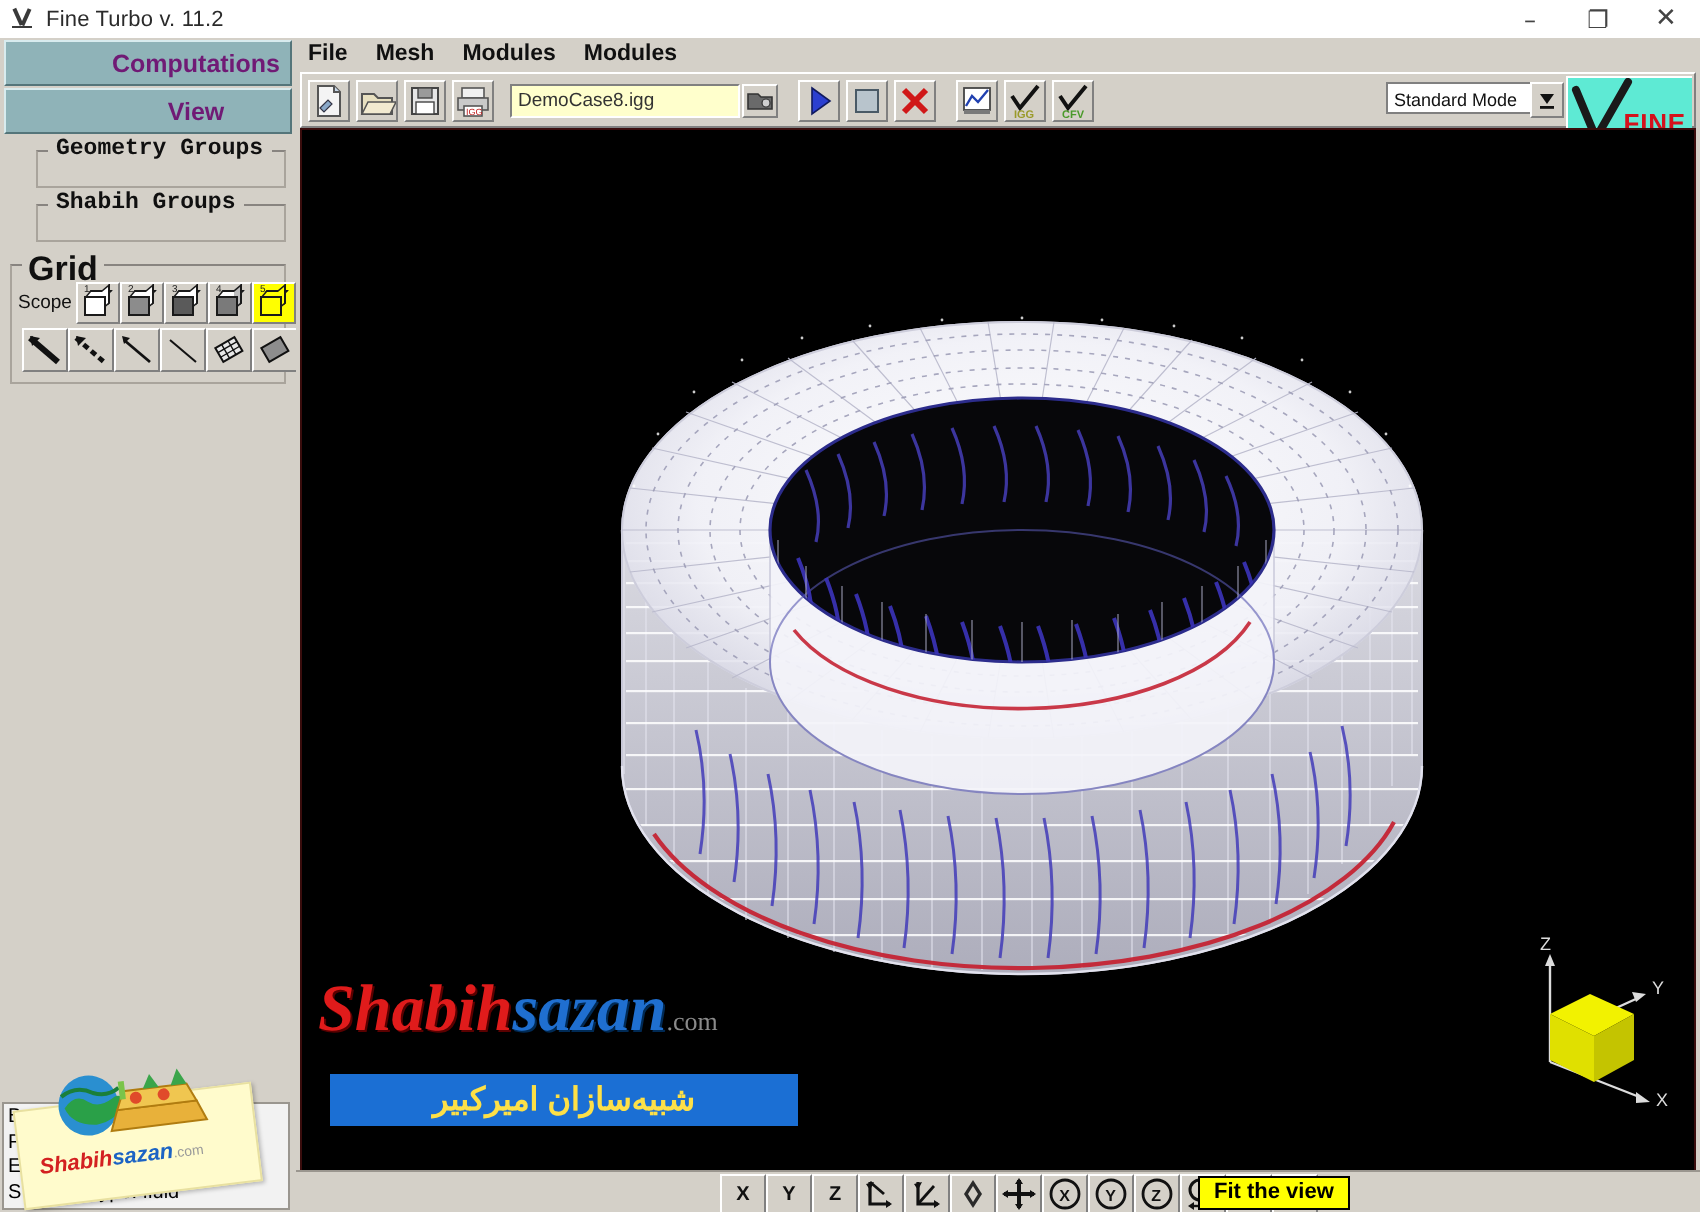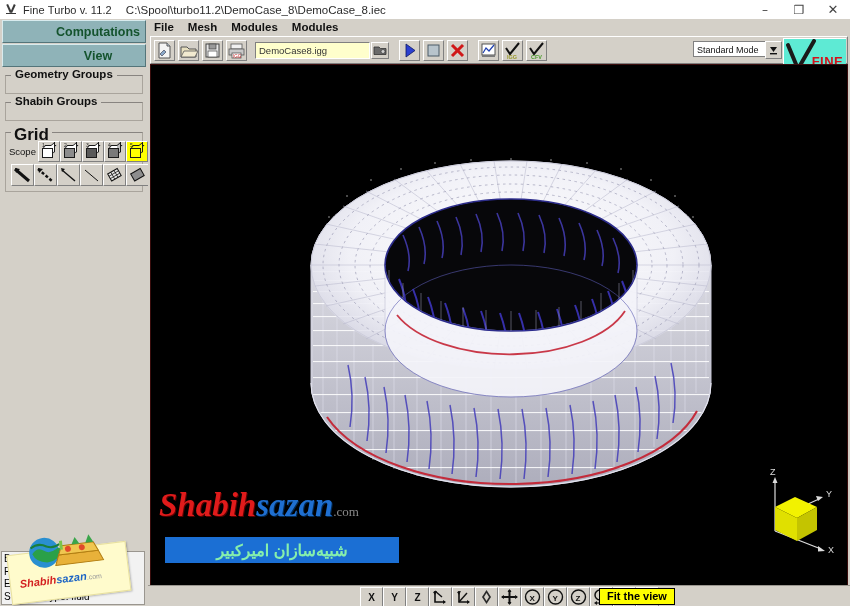--- a/index.html
+++ b/index.html
@@ -38,27 +38,28 @@
   .leftpanel{
     position:absolute;left:0;top:19px;width:148px;height:587px;
     background:#d4d0c8;border-right:1px solid #9a968f;
   }
   .bigtab{
     margin:0 2px 1px 2px;height:21px;
     background:#8fb3b8;
     border-top:1px solid #d8ebee;border-left:1px solid #d8ebee;
     border-right:1px solid #54757a;border-bottom:1px solid #54757a;
     display:flex;align-items:center;justify-content:center;
-    font-size:12.5px;font-weight:bold;color:#14532d;padding-left:48px;
+    font-size:12.5px;font-weight:bold;color:#701a75;padding-left:48px;
   }
   .bigtab.first{margin-top:1px;}
   .groupbox{
-    margin:8px 5px 0 5px;position:relative;height:17px;
+    margin:8px 5px 0 18px;position:relative;height:17px;
     border:1px solid #a9a49c;border-top-color:#888480;
     background:transparent;
+    font-family:Liberation Mono, monospace;
   }
   .groupbox .gtitle{
     position:absolute;left:5px;top:-8px;background:#d4d0c8;
     padding:0 4px;font-size:11.5px;font-weight:bold;color:#101010;
     white-space:nowrap;
   }
   .gridbox{
     margin:11px 5px 0 5px;position:relative;height:58px;
     border:1px solid #a9a49c;border-top-color:#888480;
   }
@@ -193,21 +194,21 @@
     font-family:"Liberation Serif",serif;
   }
   .wm1 .a{color:#e01b1b;text-shadow:1px 1px 0 #5a0000;}
   .wm1 .b{color:#1f6fd0;text-shadow:1px 1px 0 #002a55;}
   .wm1 .c{color:#8a8a8a;font-size:13px;font-style:normal;font-weight:normal;}
   .wm2{
     position:absolute;left:14px;bottom:22px;width:234px;height:26px;
     background:#1b6fd4;
     display:flex;align-items:center;justify-content:center;
   }
-  .wm2 span{color:#86efac;font-size:16px;font-weight:bold;letter-spacing:.5px;}
+  .wm2 span{color:#fde047;font-size:16px;font-weight:bold;letter-spacing:.5px;}
 
   
   .triad{position:absolute;right:10px;bottom:26px;width:86px;height:92px;}
   .triad .lbl{position:absolute;color:#dcdcdc;font-size:9px;}
 
   
   .bottombar{
     position:absolute;left:0;bottom:0;width:702px;height:20px;
     background:#d4d0c8;display:flex;align-items:center;
   }
@@ -231,21 +232,20 @@
 
 <div class="app">
 
   <div class="titlebar">
     <div class="tb-icon">
       <div class="v1"></div>
         <div class="v2"></div>
         <div class="ul"></div>
     </div>
     <span class="tb-title">Fine Turbo v. 11.2</span>
-    <span class="tb-path">C:\Spool\turbo11.2\DemoCase_8\DemoCase_8.iec</span>
     <div class="tb-buttons">
       <div class="tb-btn">–</div>
       <div class="tb-btn">❐</div>
       <div class="tb-btn close">✕</div>
     </div>
   </div>
 
   <div class="leftpanel">
 
     <div class="bigtab first">

